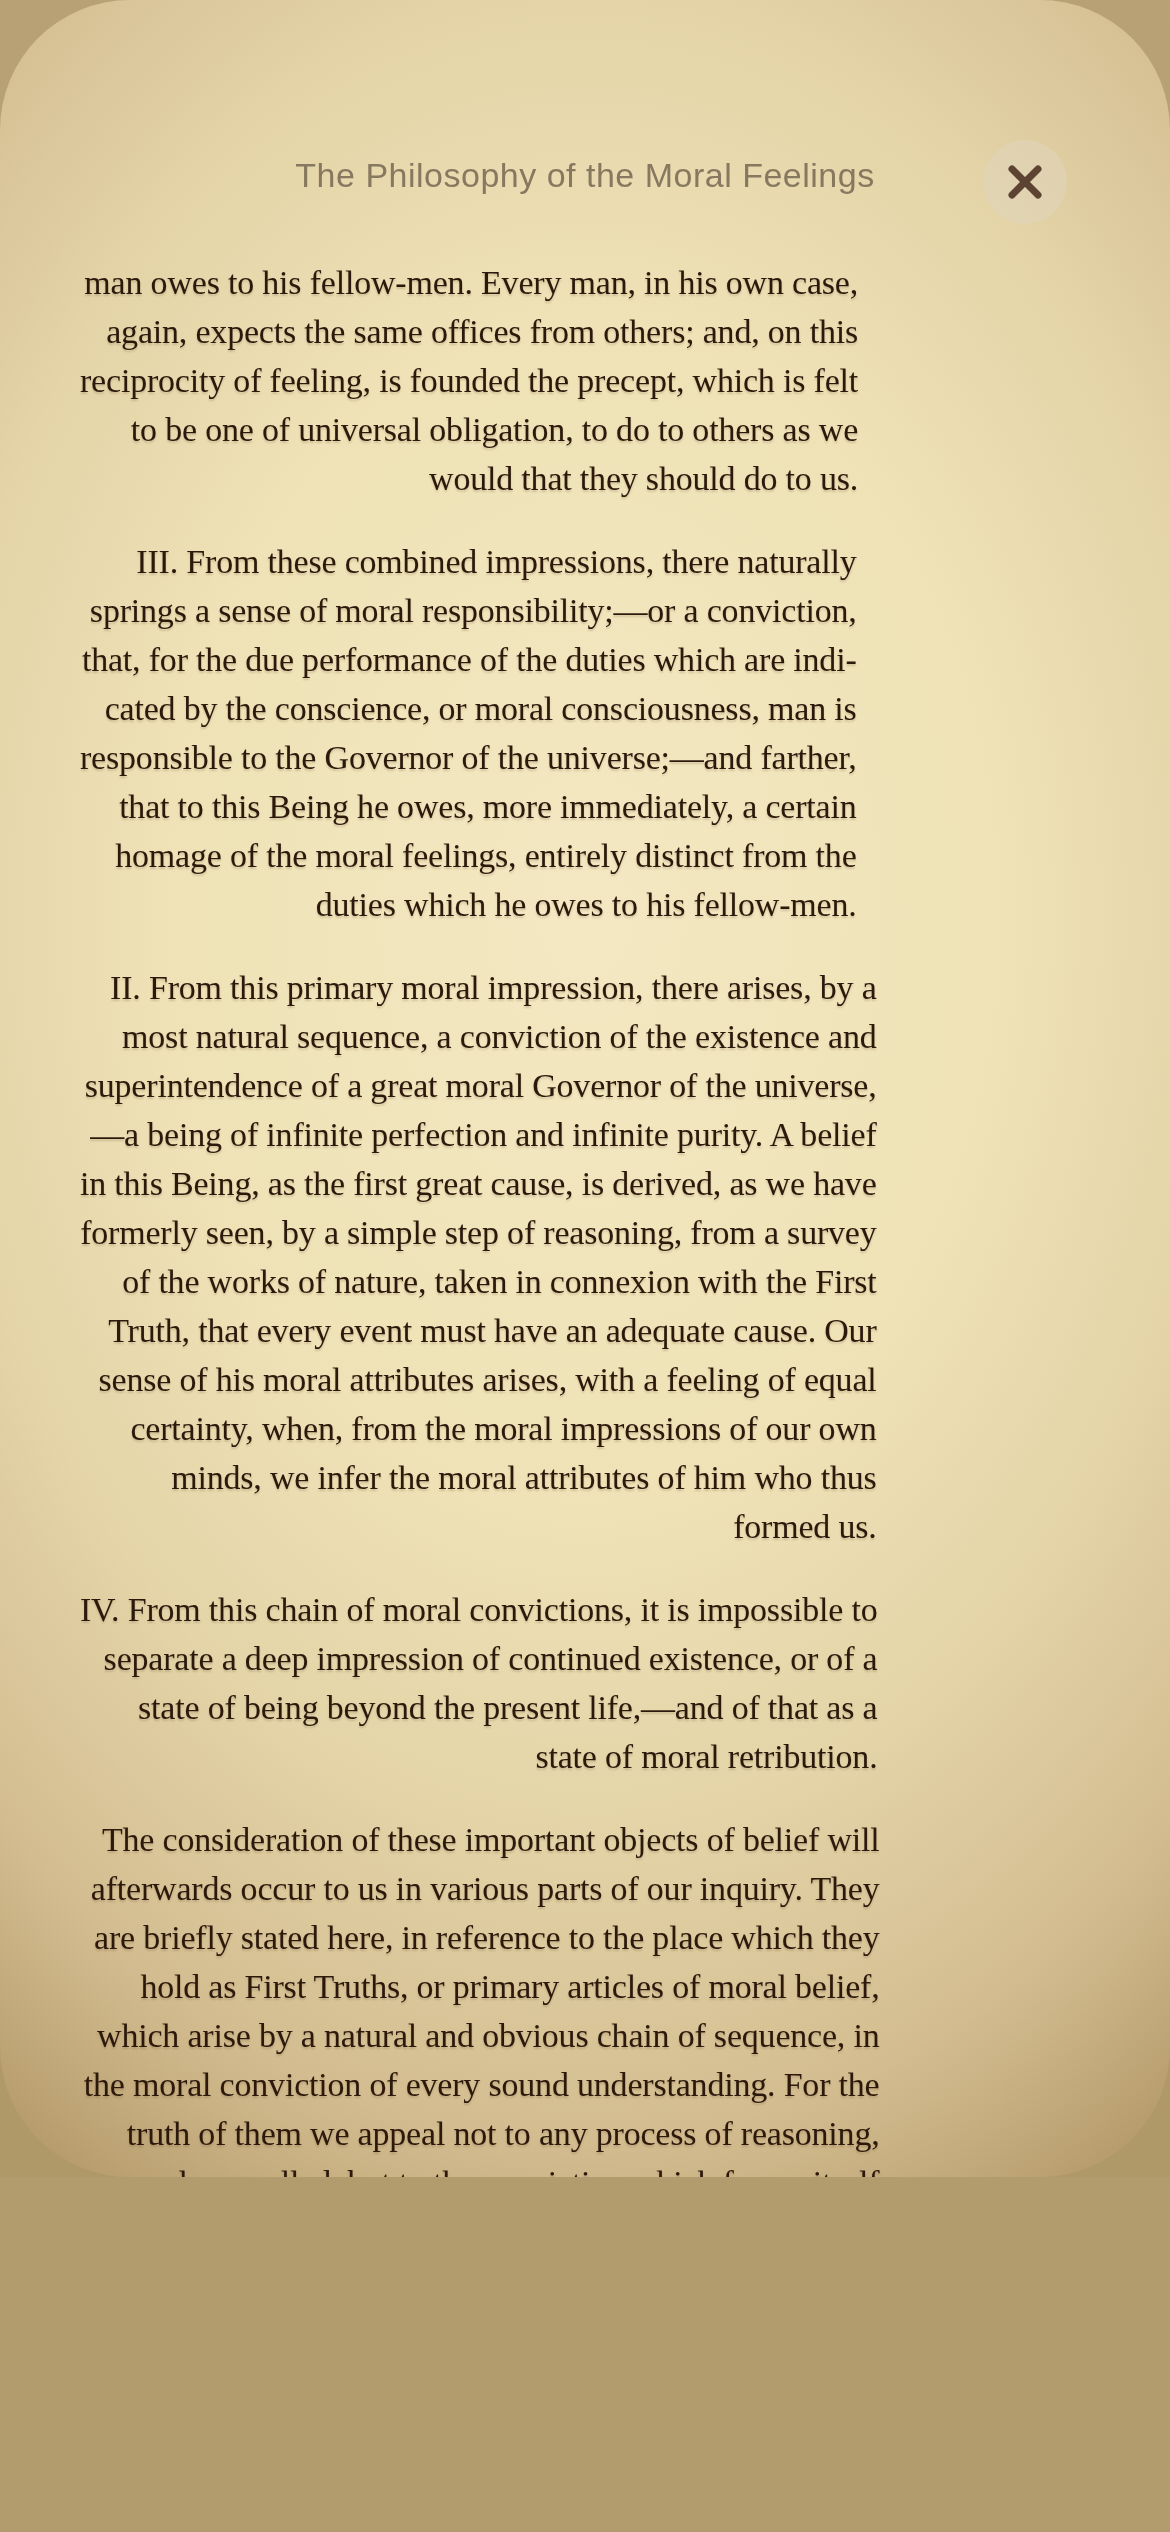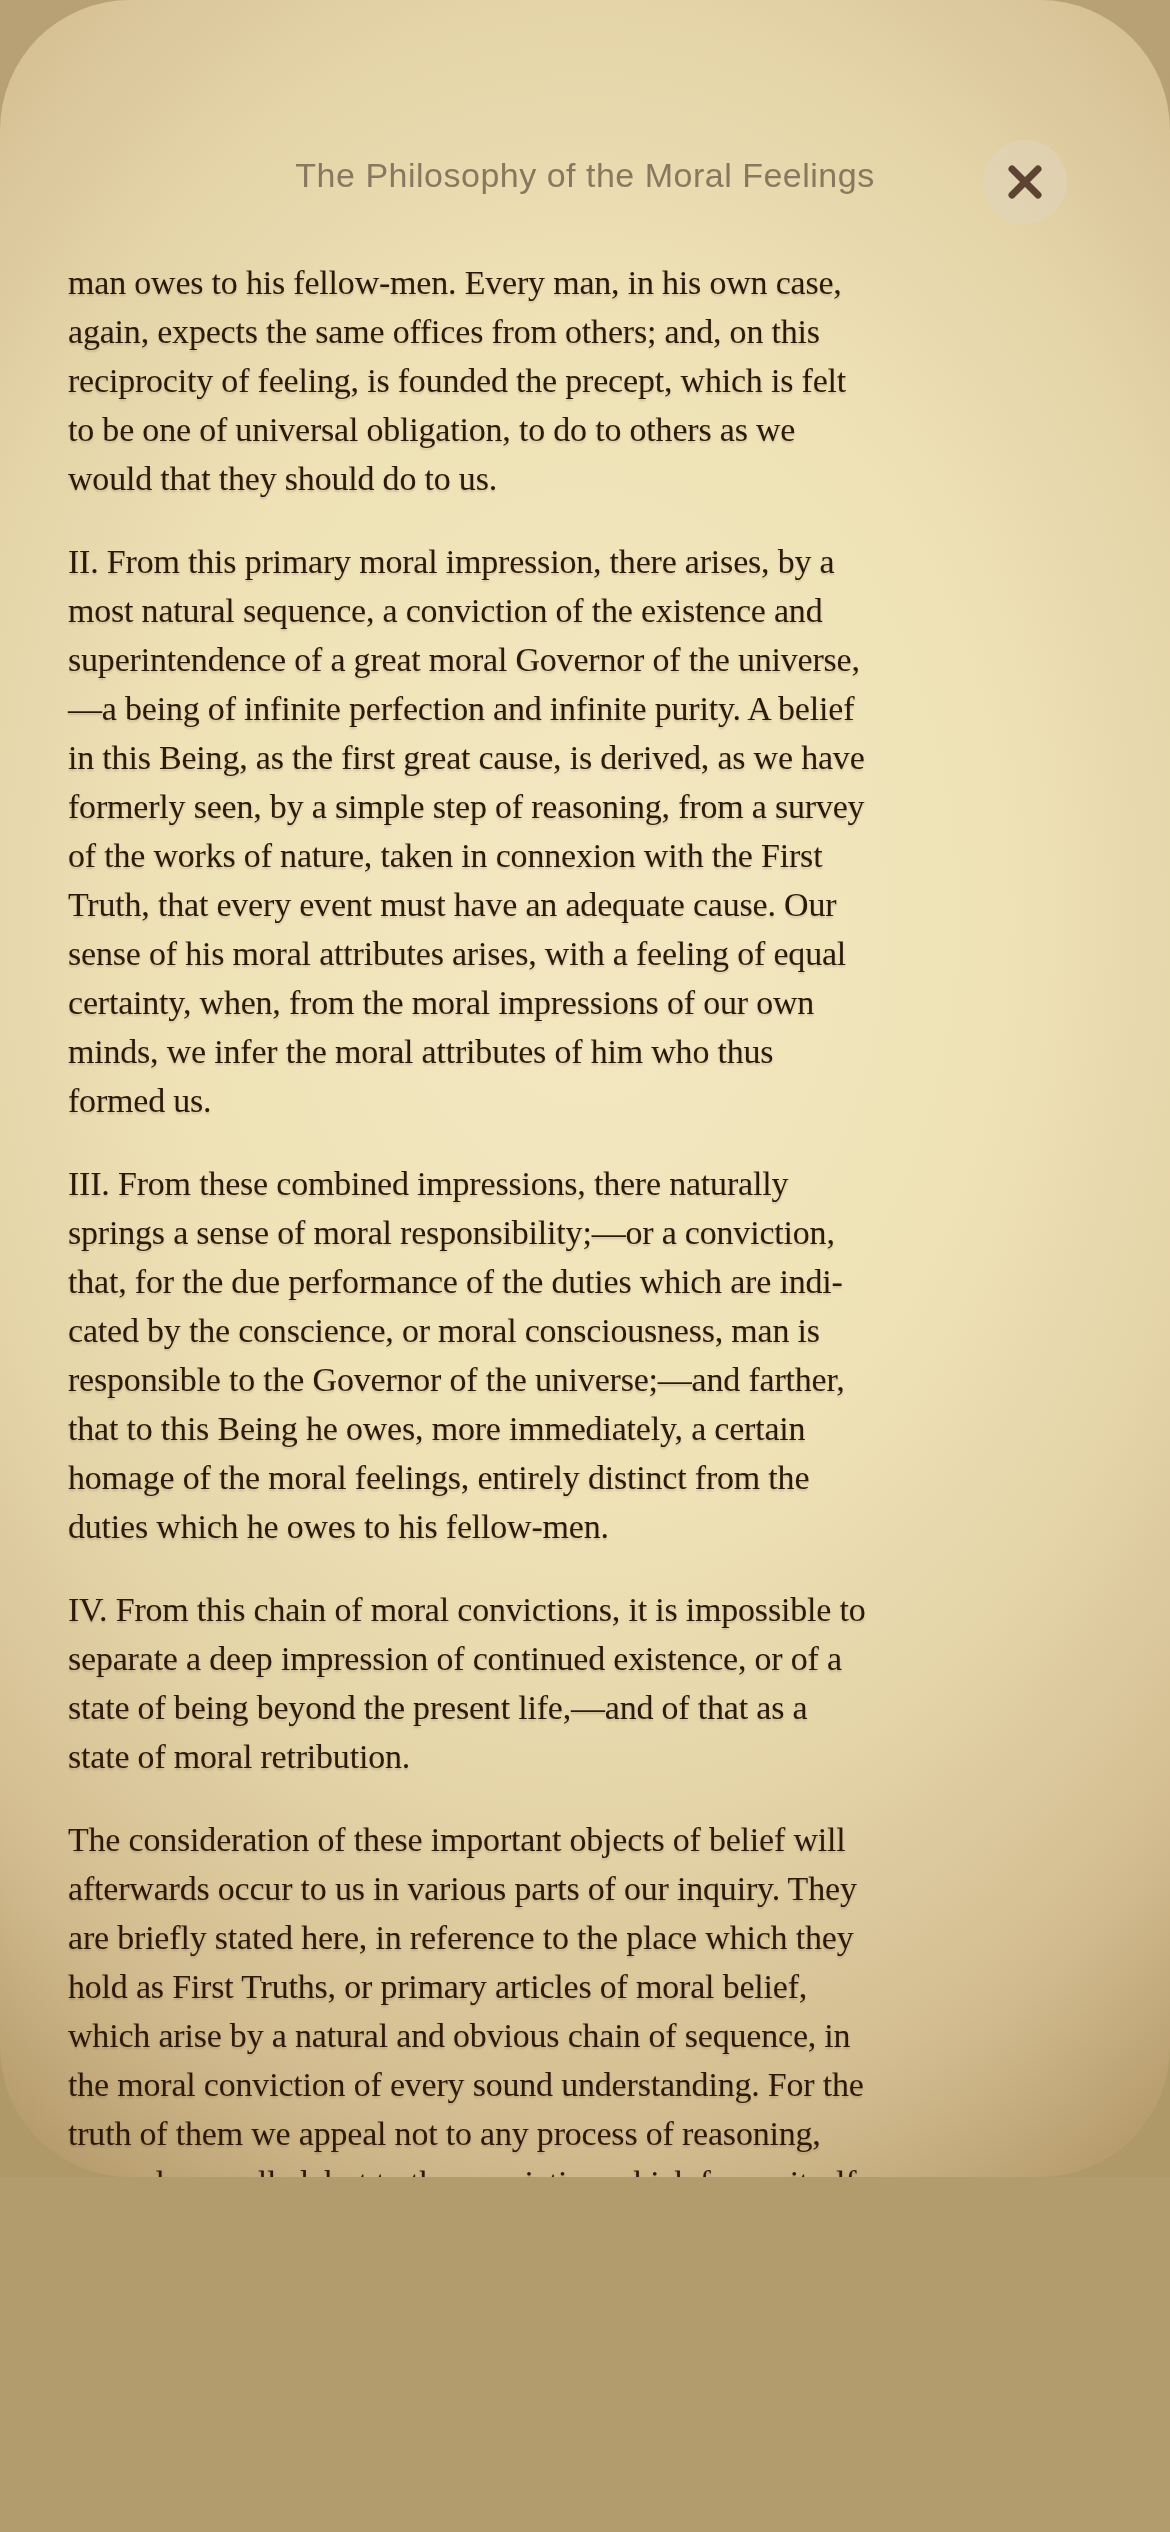--- a/index.html
+++ b/index.html
@@ -41,22 +41,23 @@
     height: 84px;
     border-radius: 50%;
     background: rgba(224, 214, 190, 0.55);
     display: flex;
     align-items: center;
     justify-content: center;
     cursor: pointer;
   }
   .text-block {
     position: absolute;
-    left: 68px;
+    left: 80px;
     top: 258px;
+    text-align: right;
   }
   .para {
     font-family: "Liberation Serif", serif;
     font-size: 34px;
     line-height: 49px;
     letter-spacing: -0.2px;
     color: #2c190b;
     text-shadow: 0 2px 2px rgba(80, 40, 10, 0.18);
     white-space: pre-line;
     width: max-content;
@@ -155,40 +156,40 @@
         </svg>
       </span>
     </div>
 
     <div class="text-block">
       <div class="para">man owes to his fellow-men. Every man, in his own case,
 again, expects the same offices from others; and, on this
 reciprocity of feeling, is founded the precept, which is felt
 to be one of universal obligation, to do to others as we
 would that they should do to us.</div>
+      <div class="para">III. From these combined impressions, there naturally
+springs a sense of moral responsibility;—or a conviction,
+that, for the due performance of the duties which are indi-
+cated by the conscience, or moral consciousness, man is
+responsible to the Governor of the universe;—and farther,
+that to this Being he owes, more immediately, a certain
+homage of the moral feelings, entirely distinct from the
+duties which he owes to his fellow-men.</div>
       <div class="para">II. From this primary moral impression, there arises, by a
 most natural sequence, a conviction of the existence and
 superintendence of a great moral Governor of the universe,
 —a being of infinite perfection and infinite purity. A belief
 in this Being, as the first great cause, is derived, as we have
 formerly seen, by a simple step of reasoning, from a survey
 of the works of nature, taken in connexion with the First
 Truth, that every event must have an adequate cause. Our
 sense of his moral attributes arises, with a feeling of equal
 certainty, when, from the moral impressions of our own
 minds, we infer the moral attributes of him who thus
 formed us.</div>
-      <div class="para">III. From these combined impressions, there naturally
-springs a sense of moral responsibility;—or a conviction,
-that, for the due performance of the duties which are indi-
-cated by the conscience, or moral consciousness, man is
-responsible to the Governor of the universe;—and farther,
-that to this Being he owes, more immediately, a certain
-homage of the moral feelings, entirely distinct from the
-duties which he owes to his fellow-men.</div>
       <div class="para">IV. From this chain of moral convictions, it is impossible to
 separate a deep impression of continued existence, or of a
 state of being beyond the present life,—and of that as a
 state of moral retribution.</div>
       <div class="para">The consideration of these important objects of belief will
 afterwards occur to us in various parts of our inquiry. They
 are briefly stated here, in reference to the place which they
 hold as First Truths, or primary articles of moral belief,
 which arise by a natural and obvious chain of sequence, in
 the moral conviction of every sound understanding. For the

